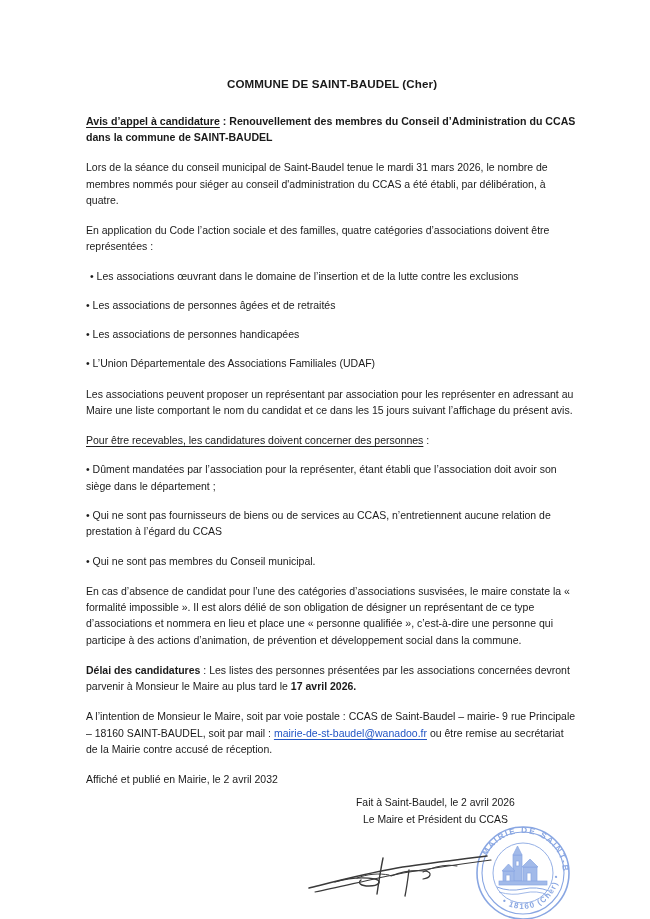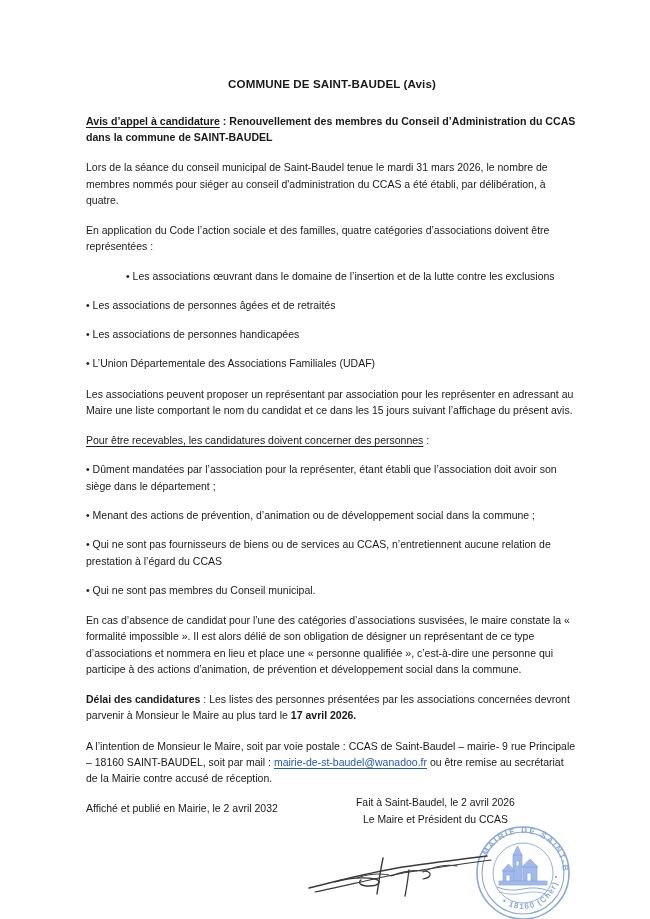--- a/index.html
+++ b/index.html
@@ -76,21 +76,20 @@
   
   .bullet {
     margin: 0;
     padding-top: 13px;
     font-size: 10.5px;
     line-height: 1.55;
     color: #1a1a1a;
   }
   .bullet.indent {
     padding-left: 4px;
-    margin-left: 36px;
   }
 
   
   a.maillink {
     color: #2255c4;
     text-decoration: underline;
     text-underline-offset: 1.5px;
   }
 
   
@@ -130,21 +129,21 @@
   }
   .signature svg { display: block; }
 </style>
 </head>
 <body>
 
 <div class="page">
 
   <div class="doc-body">
 
-    <h1 class="doc-title">COMMUNE DE SAINT-BAUDEL (Avis)</h1>
+    <h1 class="doc-title">COMMUNE DE SAINT-BAUDEL (Cher)</h1>
 
     <p class="lead">
       <span class="u">Avis d’appel à candidature</span><span> : Renouvellement des membres du Conseil d’Administration du CCAS dans la commune de SAINT-BAUDEL</span>
     </p>
 
     <p class="para">Lors de la séance du conseil municipal de Saint-Baudel tenue le mardi 31 mars 2026, le nombre de membres nommés pour siéger au conseil d'administration du CCAS a été établi, par délibération, à quatre.</p>
 
 
     <p class="para">En application du Code l’action sociale et des familles, quatre catégories d’associations doivent être représentées :</p>
 
@@ -153,21 +152,20 @@
     <p class="bullet">• Les associations de personnes handicapées</p>
     <p class="bullet">• L’Union Départementale des Associations Familiales (UDAF)</p>
 
     <p class="para"> Les associations peuvent proposer un représentant par association pour les représenter en adressant au Maire une liste comportant le nom du candidat et ce dans les 15 jours suivant l’affichage du présent avis.</p>
 
     <p class="para">
       <span class="underline-head">Pour être recevables, les candidatures doivent concerner des personnes</span><span> :</span>
     </p>
 
     <p class="bullet">• Dûment mandatées par l’association pour la représenter, étant établi que l’association doit avoir son siège dans le département ;</p>
-    <p class="bullet">• Menant des actions de prévention, d’animation ou de développement social dans la commune ;</p>
     <p class="bullet">• Qui ne sont pas fournisseurs de biens ou de services au CCAS, n’entretiennent aucune relation de prestation à l’égard du CCAS</p>
     <p class="bullet"> • Qui ne sont pas membres du Conseil municipal.</p>
 
     <p class="para">En cas d’absence de candidat pour l’une des catégories d’associations susvisées, le maire constate la « formalité impossible ». Il est alors délié de son obligation de désigner un représentant de ce type d’associations et nommera en lieu et place une « personne qualifiée », c’est-à-dire une personne qui participe à des actions d’animation, de prévention et développement social dans la commune.</p>
 
     <p class="para">
       <span class="b">Délai des candidatures</span><span> : Les listes des personnes présentées par les associations concernées devront parvenir à Monsieur le Maire au plus tard le </span><span class="b">17 avril 2026.</span>
     </p>
 
     <p class="para">

